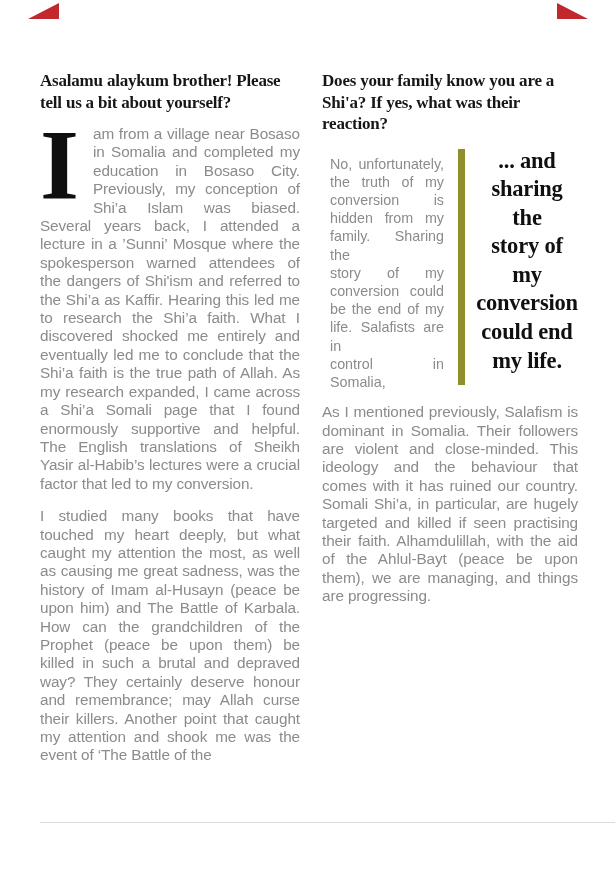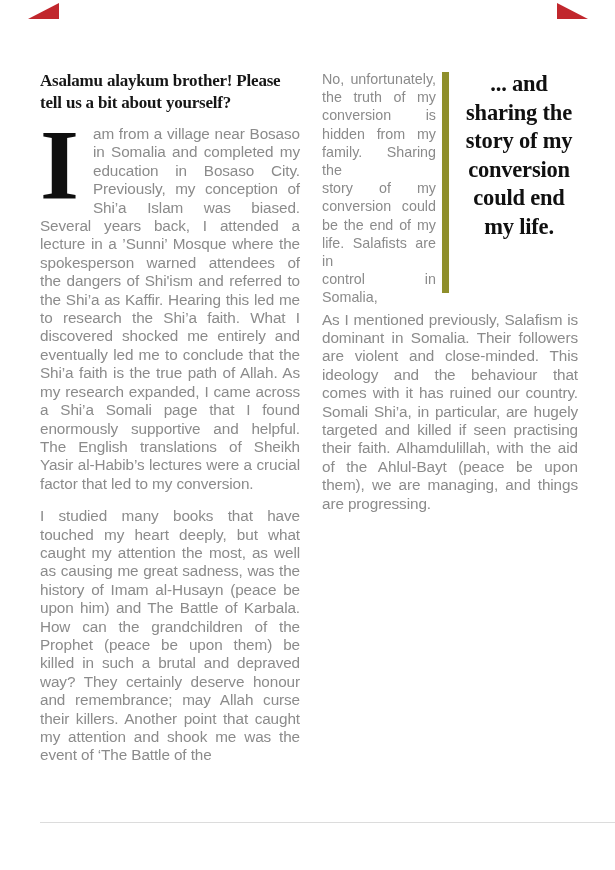--- a/index.html
+++ b/index.html
@@ -28,21 +28,21 @@
   }
   .dropcap {
     float:left; width:44px; height:72px; margin:4px 9px 0 0;
     font-family:"Liberation Serif", serif; font-weight:bold;
     font-size:100px; line-height:72px; color:#0f0f0f;
   }
 
   .quote-row { display:flex; margin:0 0 4px 0; }
   .narrow {
     width:114px; font-size:14.3px; line-height:18.2px; color:#8b8b8b;
-    white-space:pre-line; text-align:justify; text-align-last:justify; margin:0;
+    white-space:pre-line; text-align:justify; text-align-last:justify; margin:8px;
   }
   .quote-bar { width:7px; background:#8f8f2b; margin:2px 0 14px 6px; }
   .pull-quote {
     flex:1; padding-left:11px; margin:0;
     font-family:"Liberation Serif", serif; font-weight:bold;
     font-size:22.5px; line-height:28.6px; letter-spacing:-0.2px;
     color:#101010; white-space:pre-line;text-align:center;
   }
   .q3 { margin-bottom:8px; }
   .q4 { margin-top:2px; margin-bottom:10px; }
@@ -70,20 +70,23 @@
   <main class="content">
 
     <section class="col-left">
       <h2 class="q">Asalamu alaykum brother! Please
 tell us a bit about yourself?</h2>
       <p class="bt"><span class="dropcap">I</span><span>am from a village near Bosaso in Somalia and completed my education in Bosaso City. Previously, my conception of Shi’a Islam was biased. Several years back, I attended a lecture in a ’Sunni’ Mosque where the spokesperson warned attendees of the dangers of Shi'ism and referred to the Shi’a as Kaffir. Hearing this led me to research the Shi’a faith. What I discovered shocked me entirely and eventually led me to conclude that the Shi’a faith is the true path of Allah. As my research expanded, I came across a Shi’a Somali page that I found enormously supportive and helpful. The English translations of Sheikh Yasir al-Habib’s lectures were a crucial factor that led to my conversion.</span></p>
       <p class="bt last">I studied many books that have touched my heart deeply, but what caught my attention the most, as well as causing me great sadness, was the history of Imam al-Husayn (peace be upon him) and The Battle of Karbala. How can the grandchildren of the Prophet (peace be upon them) be killed in such a brutal and depraved way? They certainly deserve honour and remembrance; may Allah curse their killers. Another point that caught my attention and shook me was the event of ‘The Battle of the</p>
     </section>
 
     <section class="col-right">
+      <h2 class="q q3">Does your family know you are a
+Shi'a? If yes, what was their
+reaction?</h2>
 
       <div class="quote-row">
         <p class="narrow">No, unfortunately,
 the truth of my
 conversion is
 hidden from my
 family. Sharing the
 story of my
 conversion could
 be the end of my

